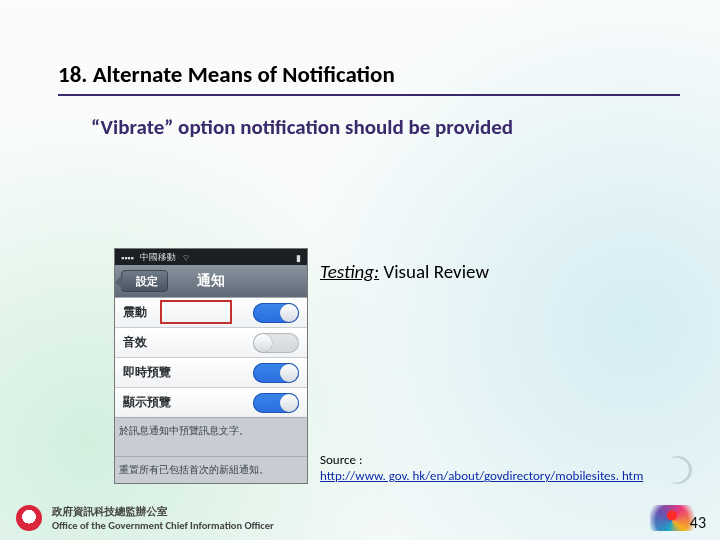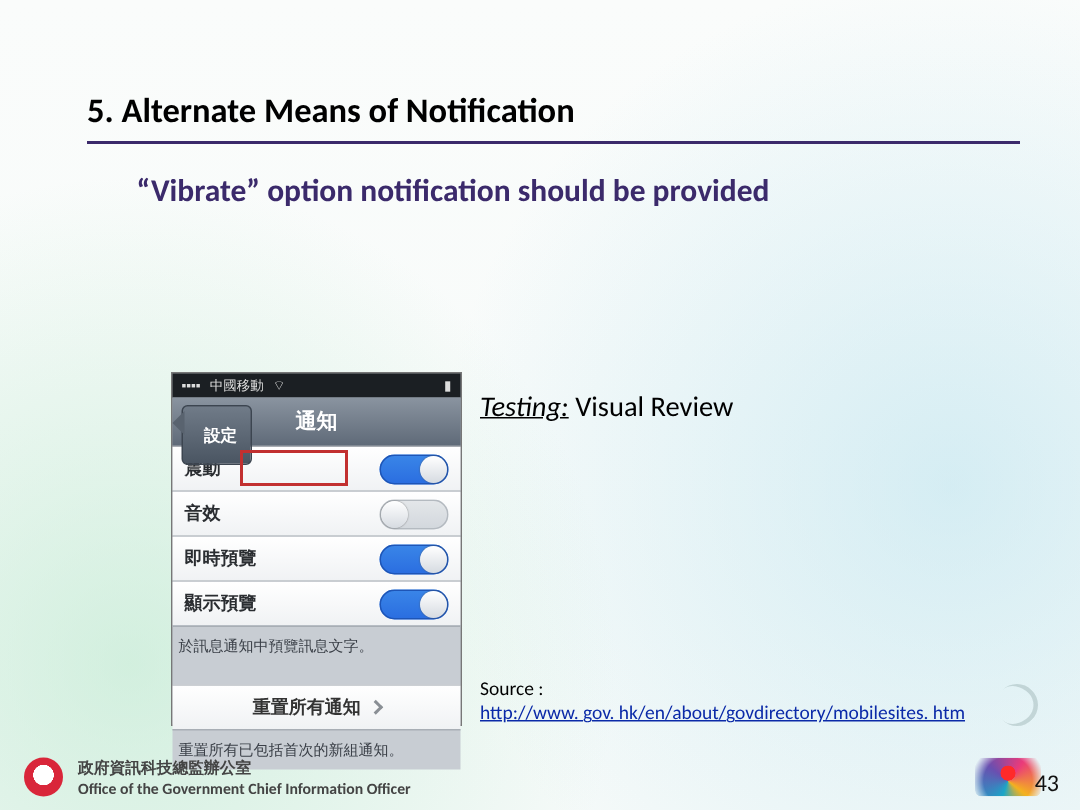--- a/index.html
+++ b/index.html
@@ -20,21 +20,21 @@
   .bullets li::before { content: "•"; position: absolute; left: -4px; top: 0; color: #111; }
   .testing { position: absolute; left: 320px; top: 260px; font-size: 19px; color: #000; }
   .testing .u { text-decoration: underline; font-style: italic; }
   .source { position: absolute; left: 320px; top: 452px; font-size: 13px; color: #000; max-width: 360px; line-height: 1.25; }
   .source a { color: #0b2aa8; word-break: break-all; }
   
   .phone { position: absolute; left: 114px; top: 248px; width: 194px; height: 236px; background:#9ea6ad; border:1px solid #777; font-size:11px; color:#222; }
   .p-status { height:16px; background:#1b1f23; color:#ddd; display:flex; align-items:center; padding:0 6px; gap:6px; font-size:9px; }
   .p-status .sp { flex:1; }
   .p-nav { height:32px; background:linear-gradient(#8a94a0,#5f6a78); display:flex; align-items:center; justify-content:center; position:relative; color:#fff; font-weight:700; font-size:14px; }
-  .p-nav .back { position:absolute; left:6px; top:5px; height:40px; padding:0 9px 0 14px; background:linear-gradient(#707b88,#4a5562); border:1px solid #3c4550; border-radius:4px; color:#fff; font-size:11px; display:flex; align-items:center; }
+  .p-nav .back { position:absolute; left:6px; top:5px; height:22px; padding:0 9px 0 14px; background:linear-gradient(#707b88,#4a5562); border:1px solid #3c4550; border-radius:4px; color:#fff; font-size:11px; display:flex; align-items:center; }
   .p-nav .back::before { content:""; position:absolute; left:-7px; top:3px; width:0;height:0;border-top:8px solid transparent; border-bottom:8px solid transparent; border-right:8px solid #59636f; }
   .p-row { height:30px; background:linear-gradient(#ffffff,#f0f2f4); border-top:1px solid #c9cdd2; display:flex; align-items:center; padding:0 8px; justify-content:space-between; }
   .p-row.first { border-top:1px solid #a8acb2; }
   .p-row .lbl { font-size:12px; font-weight:700; color:#2a2d31; }
   .toggle { width:46px; height:20px; border-radius:10px; background:linear-gradient(#3a86e8,#2a6de0); position:relative; box-shadow:inset 0 0 0 1px #1e55b6; }
   .toggle::after { content:""; position:absolute; right:1px; top:1px; width:18px; height:18px; border-radius:50%; background:linear-gradient(#fff,#d6dbe1); box-shadow:0 0 1px #555; }
   .toggle.off { background:linear-gradient(#e4e7ea,#d2d7dc); box-shadow:inset 0 0 0 1px #b4bac0; }
   .toggle.off::after { right:auto; left:1px; }
   .p-note { padding:6px 4px; font-size:10px; color:#3b4048; background:#c8cdd3; border-top:1px solid #a8aeb5; }
   .p-spacer { height:12px; background:#c8cdd3; }
@@ -56,21 +56,21 @@
      border-radius:4px; margin-right:10px; }
   .pagenum { position:absolute; right:14px; bottom:8px; font-size:16px; color:#111; }
   .wifi-ico { position:absolute; right:28px; bottom:56px; width:28px; height:28px; opacity:.28; }
   .wifi-ico::before { content:""; position:absolute; inset:0; border:3px solid #6e8a8a; border-bottom:none; border-left:none; border-radius:50%; transform:rotate(45deg); }
 </style>
 </head>
 <body>
 
 <div class="slide">
   <div class="content">
-    <div class="title">5. Alternate Means of Notification</div>
+    <div class="title">18. Alternate Means of Notification</div>
     <div class="hr"></div>
     <div class="sub">“Vibrate” option notification should be provided</div>
   </div>
 
   <div class="testing">
     <span class="u">Testing:</span>
     <span>Visual Review</span>
   </div>
 
   <div class="phone">
@@ -98,24 +98,20 @@
     <div class="p-row">
       <span class="lbl">即時預覽</span>
       <span class="toggle"></span>
     </div>
     <div class="p-row">
       <span class="lbl">顯示預覽</span>
       <span class="toggle"></span>
     </div>
     <div class="p-note">於訊息通知中預覽訊息文字。</div>
     <div class="p-spacer"></div>
-    <div class="p-row center">
-      <span class="lbl">重置所有通知</span>
-      <span class="chev"></span>
-    </div>
     <div class="p-note">重置所有已包括首次的新組通知。</div>
   </div>
   <div class="highlight hl1"></div>
 
   <div class="source">
     <span>Source :</span><br>
     <a href="#">http://www. gov. hk/en/about/govdirectory/mobilesites. htm</a>
   </div>
 
   <div class="wifi-ico"></div>

